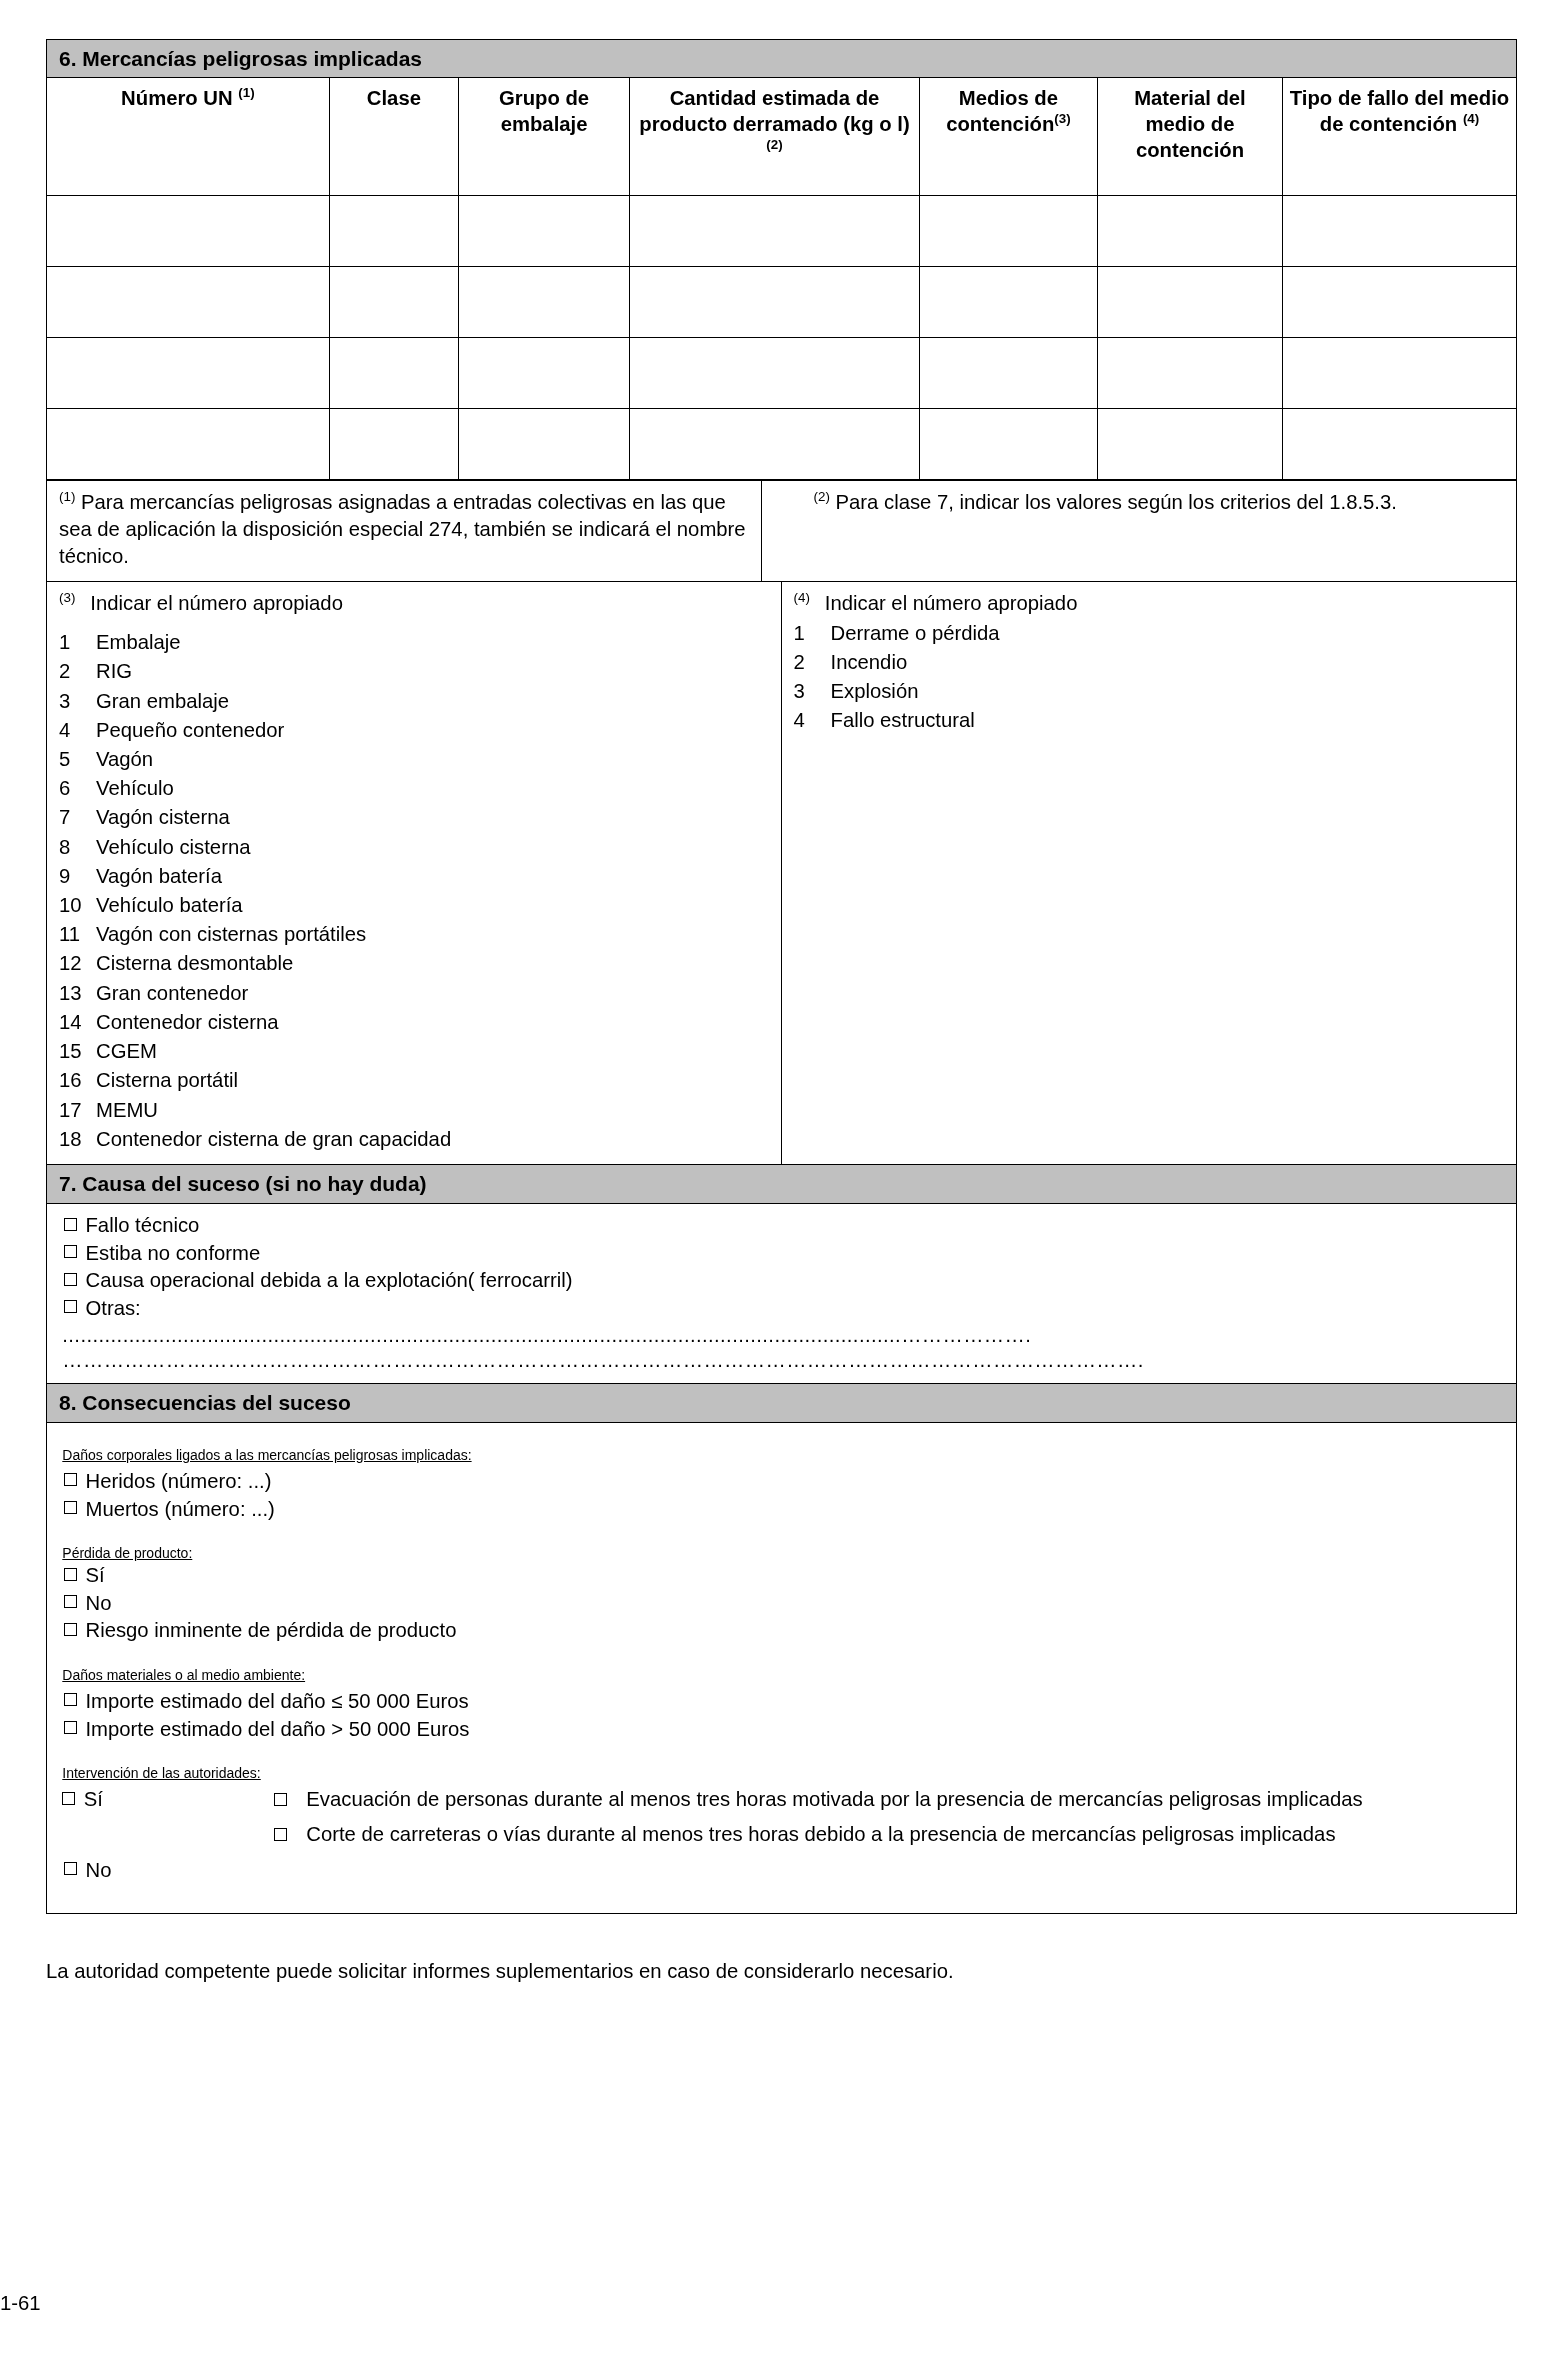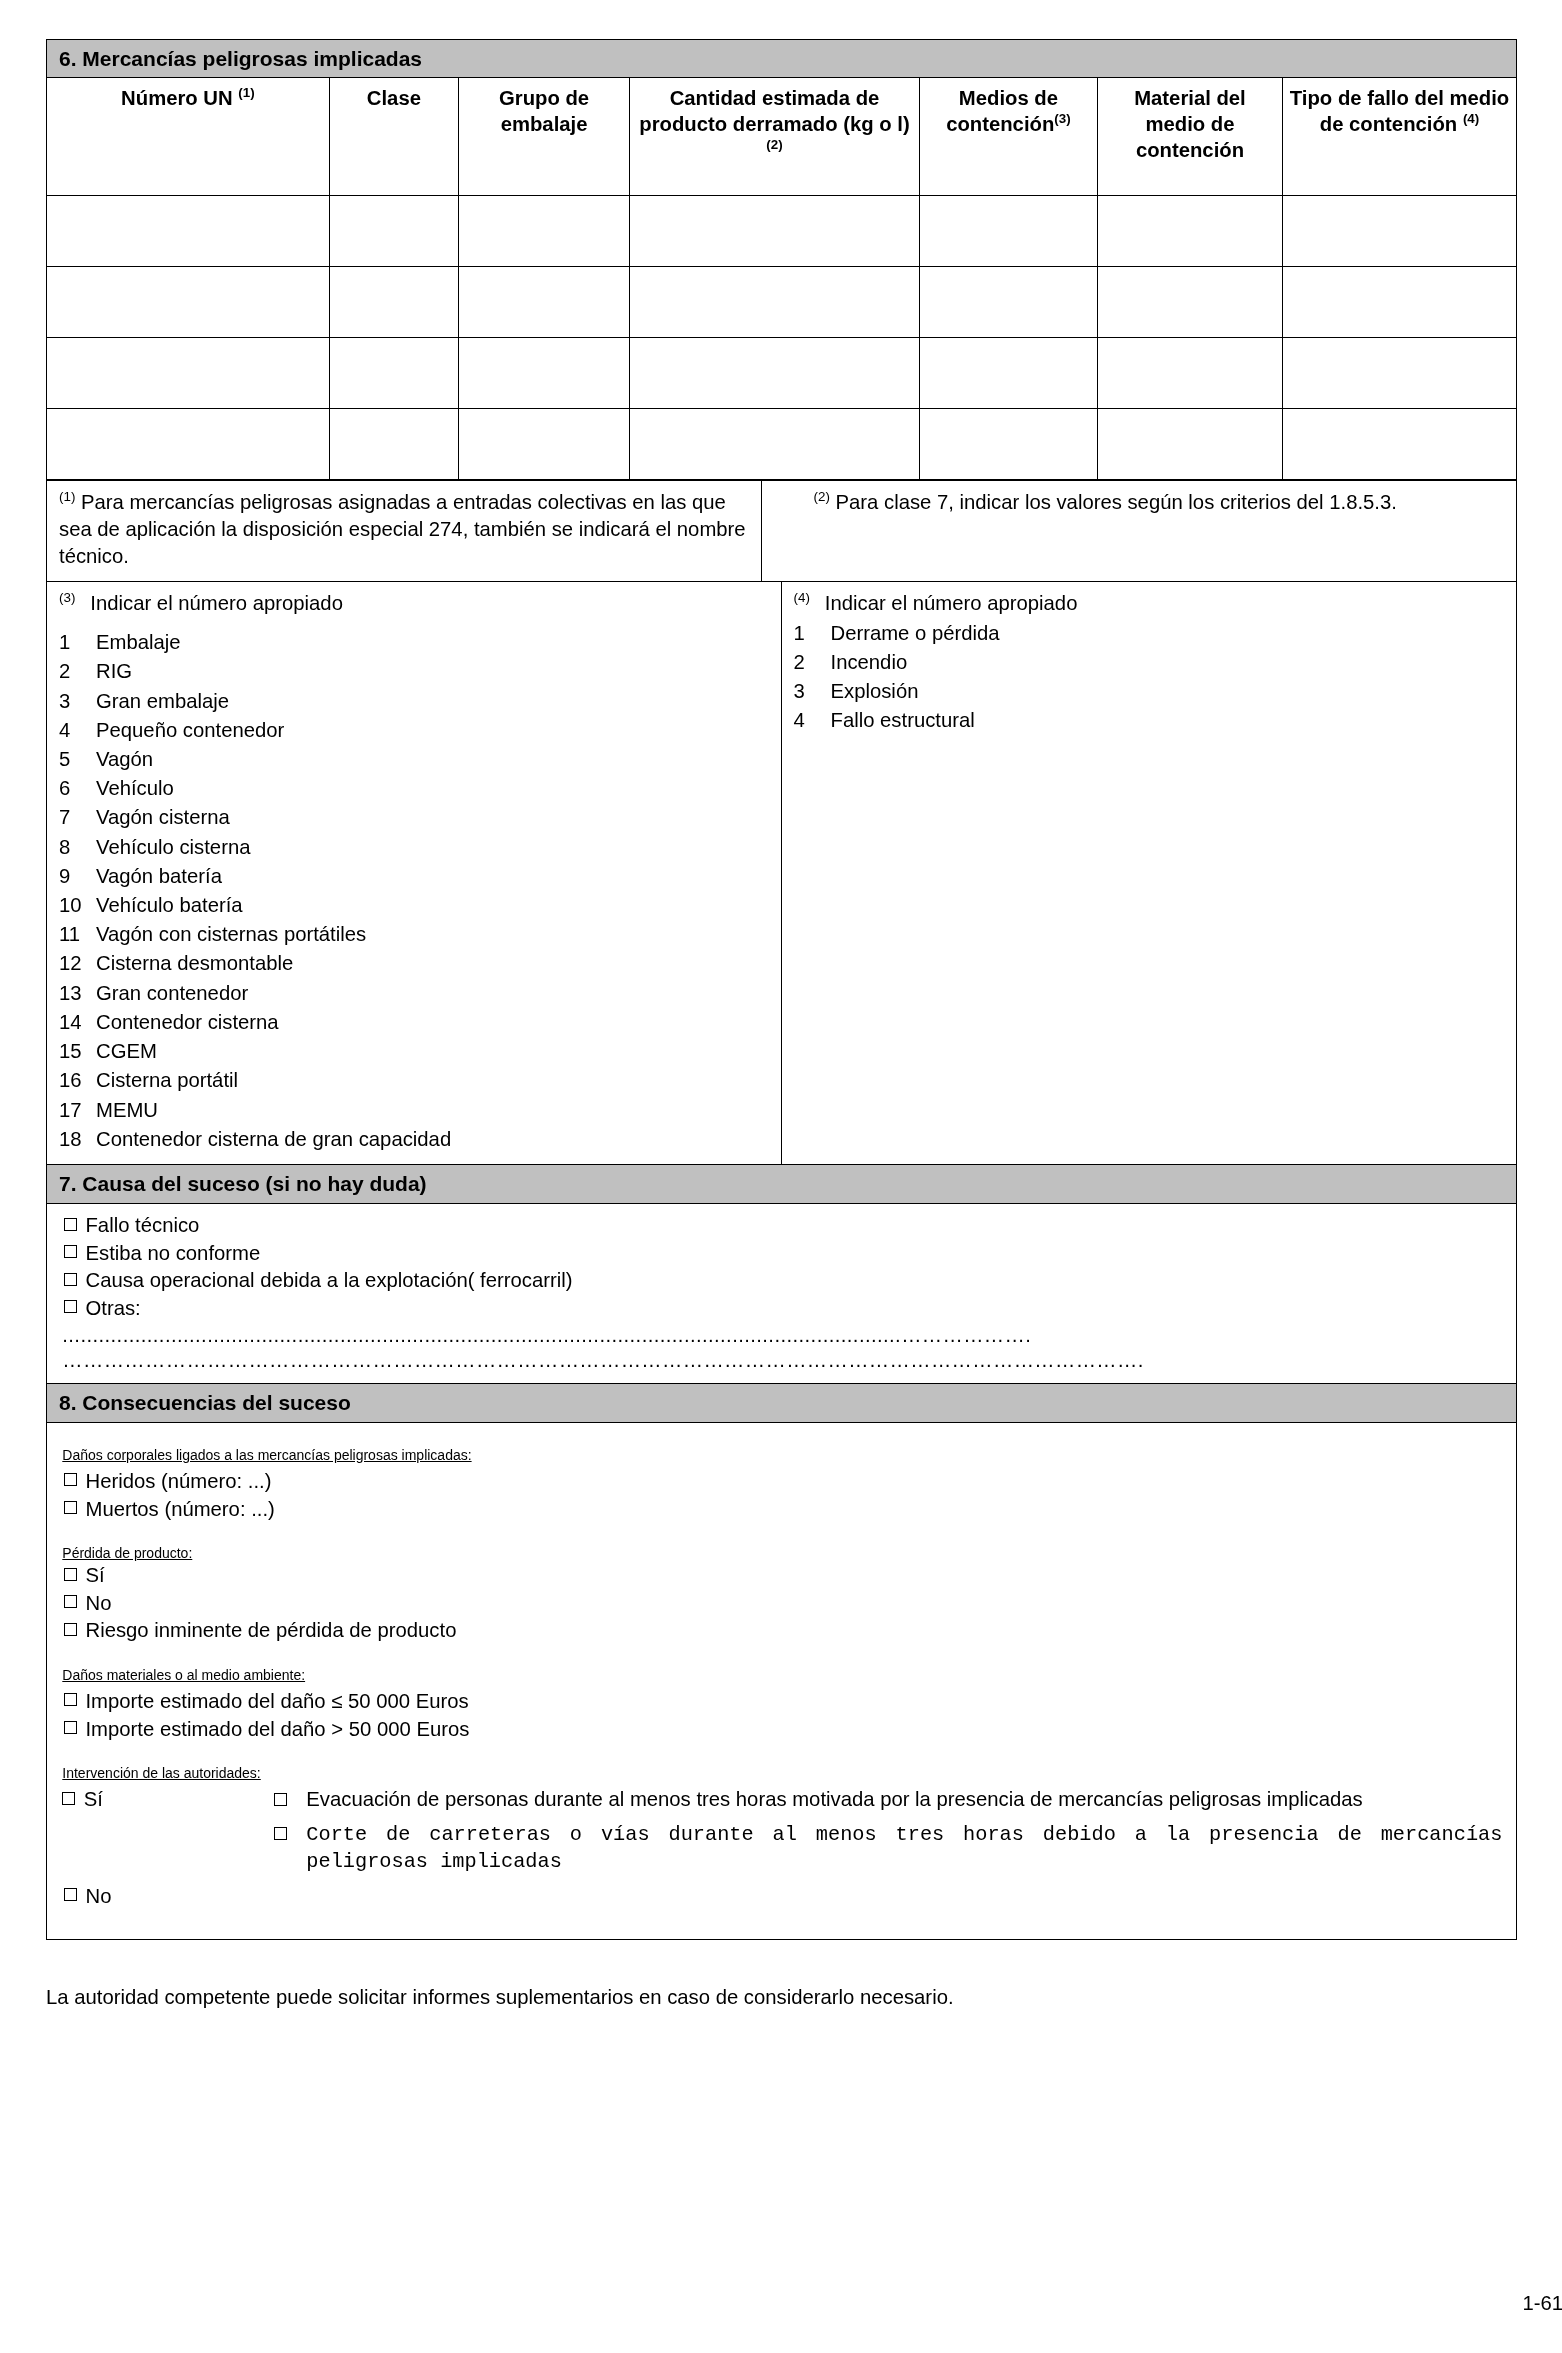--- a/index.html
+++ b/index.html
@@ -132,21 +132,21 @@
   .footer-note {
     font-size: 20.3px;
     margin-top: 46px;
     padding-left: 0px;
   }
   .page-num {
     position: absolute;
     bottom: 39px;
     left: 0;
     width: 1563px;
-    text-align: right;
+    text-align: left;
     font-size: 20.3px;
   }
 </style>
 </head>
 <body>
 
 <div class="page">
 
   <div class="form-outer">
 
@@ -351,21 +351,21 @@
       <div class="auth-row">
         <div class="auth-left">
           <span class="box"></span><span>Sí</span>
         </div>
         <div class="auth-right">
           <div class="auth-box"><span class="box"></span></div>
           <div class="auth-text">Evacuación de personas durante al menos tres horas motivada por la presencia de mercancías peligrosas implicadas</div>
         </div>
       </div>
 
-      <div class="auth-row" style="margin-top:5.1px;font-family:Liberation Mono, monospace;">
+      <div class="auth-row" style="margin-top:5.1px;">
         <div class="auth-left"></div>
         <div class="auth-right">
           <div class="auth-box"><span class="box"></span></div>
           <div class="auth-text">Corte de carreteras o vías durante al menos tres horas debido a la presencia de mercancías peligrosas implicadas</div>
         </div>
       </div>
 
       <div class="chk-line" style="margin-top:6.8px;"><span class="box"></span><span>No</span></div>
 
     </div>

